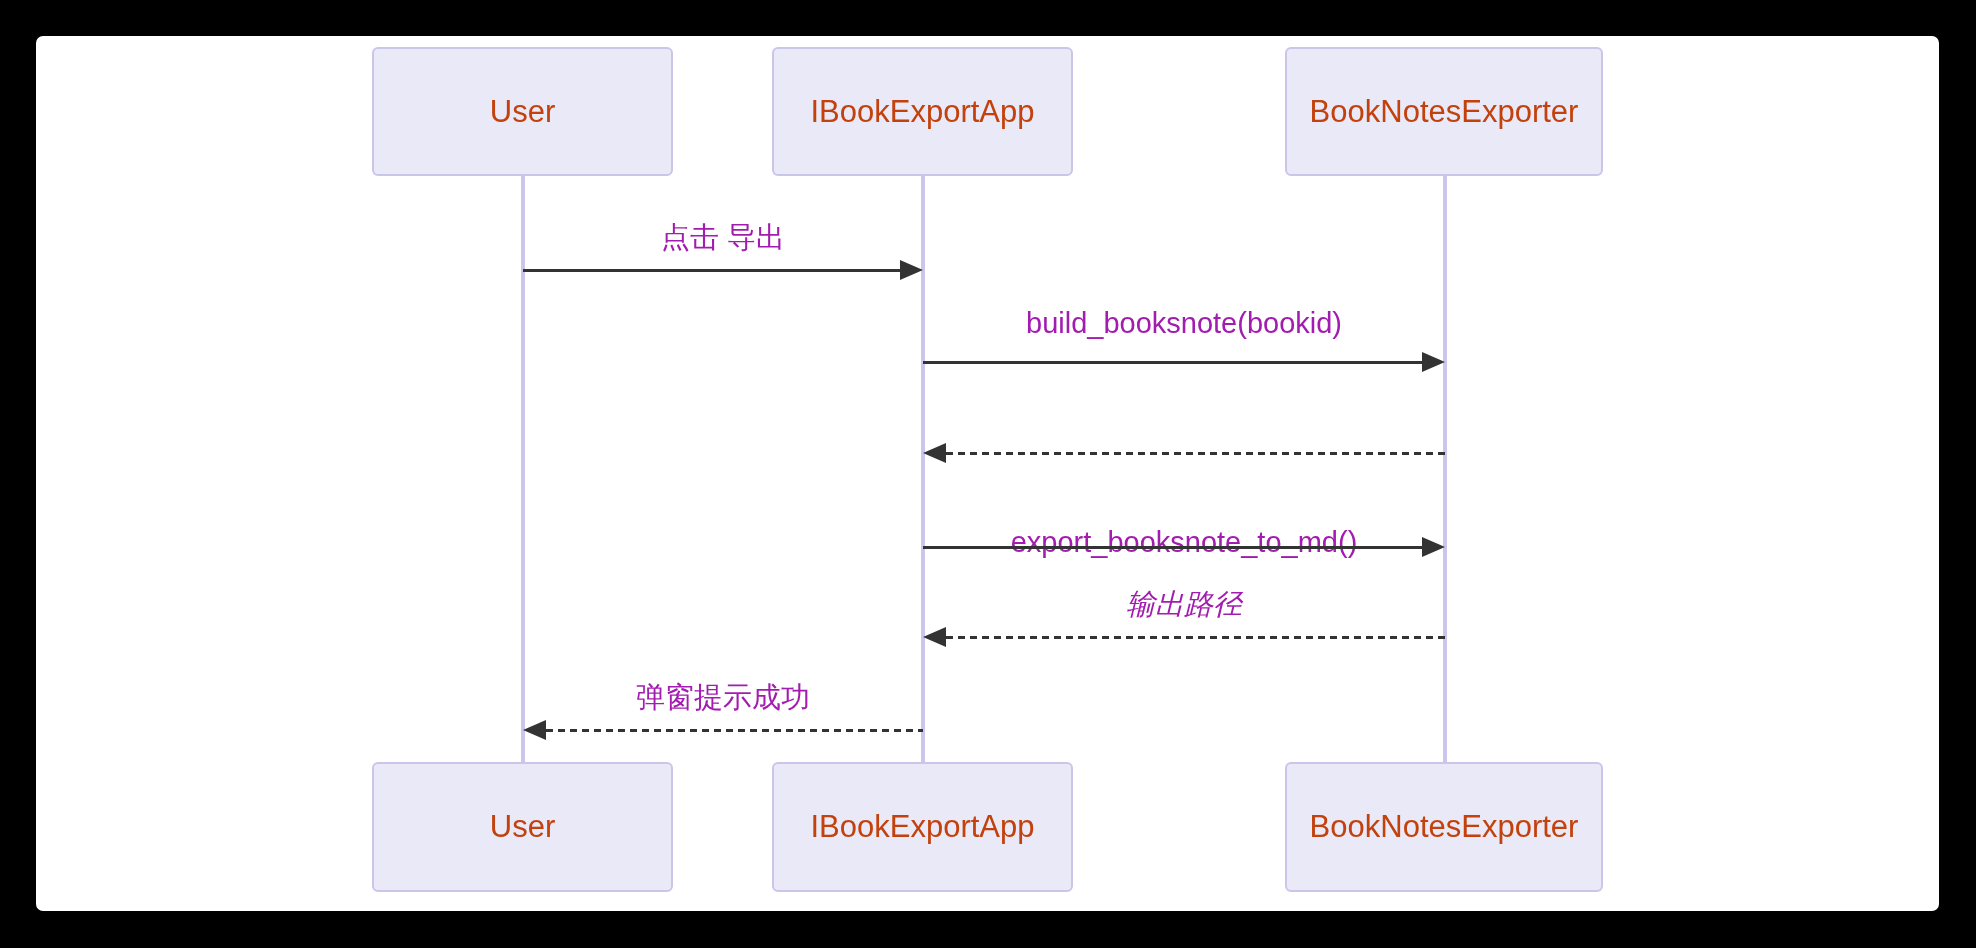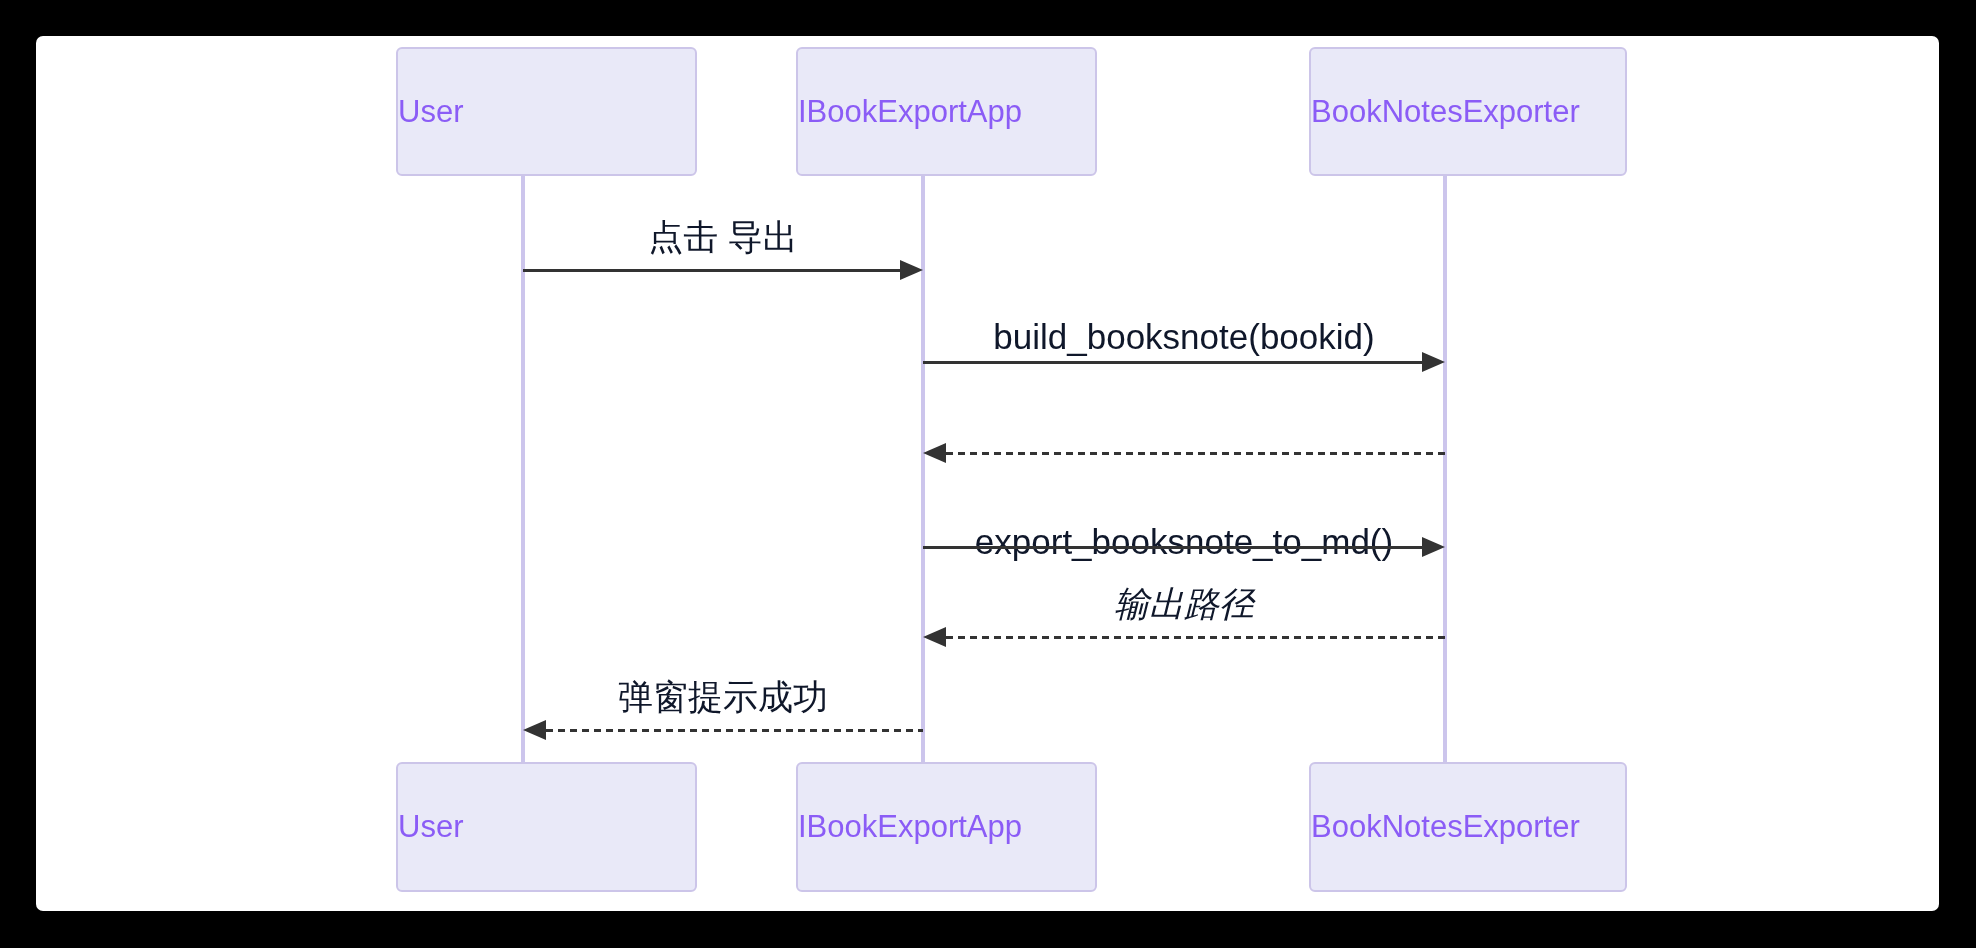--- a/index.html
+++ b/index.html
@@ -26,36 +26,36 @@
     background: #ffffff;
     border-radius: 7px;
   }
   .actor-box {
     position: absolute;
     background: #e9e9f8;
     border: 2px solid #ccc5e9;
     border-radius: 6px;
     display: flex;
     align-items: center;
+    justify-content: center;
     font-size: 31px;
-    color: #8b5cf6;
+    color: #c2410c;
     box-sizing: border-box;
-    margin-left: 24px;
   }
   .lifeline {
     position: absolute;
     width: 4px;
     background: #ccc5ec;
   }
   .msg-label {
     position: absolute;
     width: 560px;
     text-align: center;
-    font-size: 35px;
-    color: #0f172a;
+    font-size: 29px;
+    color: #a21caf;
     line-height: 34px;
     white-space: nowrap;
   }
   .msg-line-solid {
     position: absolute;
     height: 3px;
     background: #333333;
   }
   .msg-line-dashed {
     position: absolute;
@@ -106,21 +106,21 @@
       <span>IBookExportApp</span>
     </div>
     <div class="actor-box" style="left:1249px; top:726px; width:318px; height:130px;">
       <span>BookNotesExporter</span>
     </div>
 
     <div class="msg-label" style="left:407px; top:184px;">点击 导出</div>
     <div class="msg-line-solid" style="left:487px; top:233px; width:380px;"></div>
     <div class="arrowhead-right" style="left:864px; top:224px;"></div>
 
-    <div class="msg-label" style="left:868px; top:284px;">build_booksnote(bookid)</div>
+    <div class="msg-label" style="left:868px; top:270px;">build_booksnote(bookid)</div>
     <div class="msg-line-solid" style="left:887px; top:325px; width:502px;"></div>
     <div class="arrowhead-right" style="left:1386px; top:316px;"></div>
 
     <div class="msg-line-dashed" style="left:910px; top:416px; width:499px;"></div>
     <div class="arrowhead-left" style="left:887px; top:407px;"></div>
 
     <div class="msg-label" style="left:868px; top:461px;margin-top:28px;">export_booksnote_to_md()</div>
     <div class="msg-line-solid" style="left:887px; top:510px; width:502px;"></div>
     <div class="arrowhead-right" style="left:1386px; top:501px;"></div>
 

